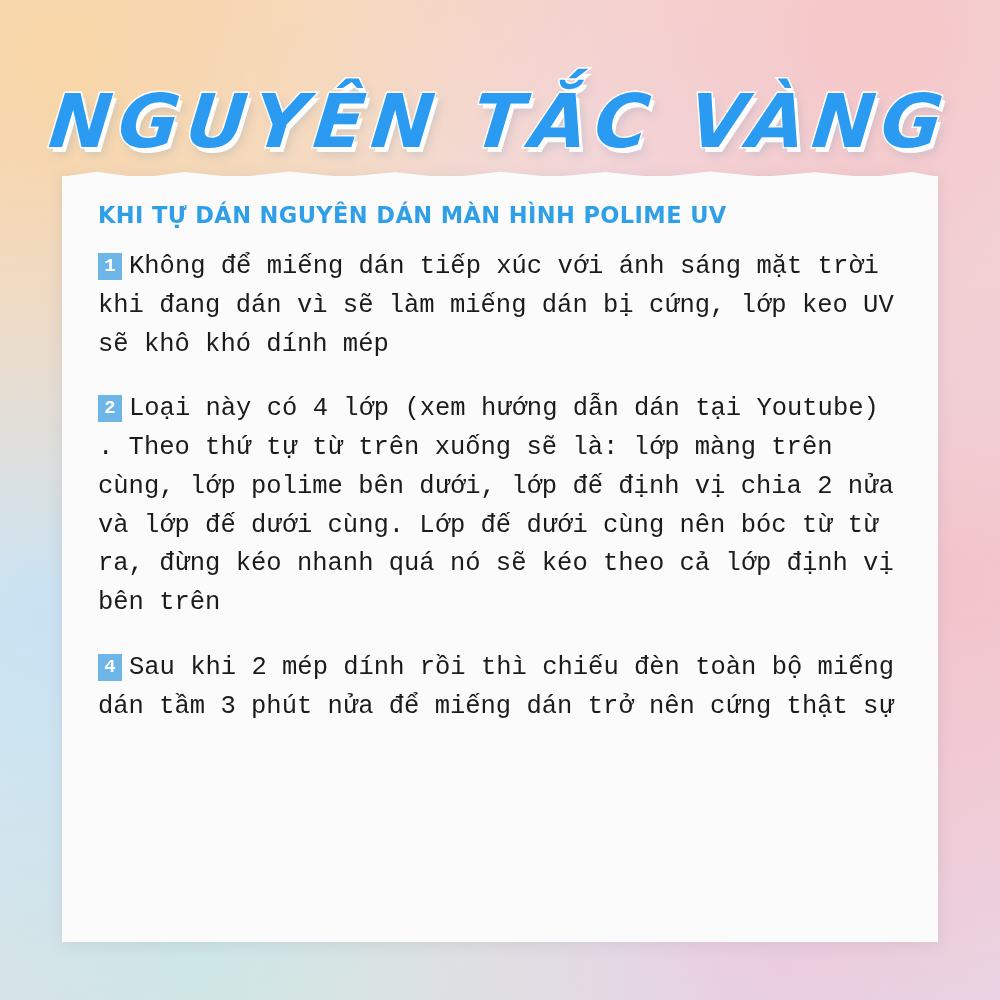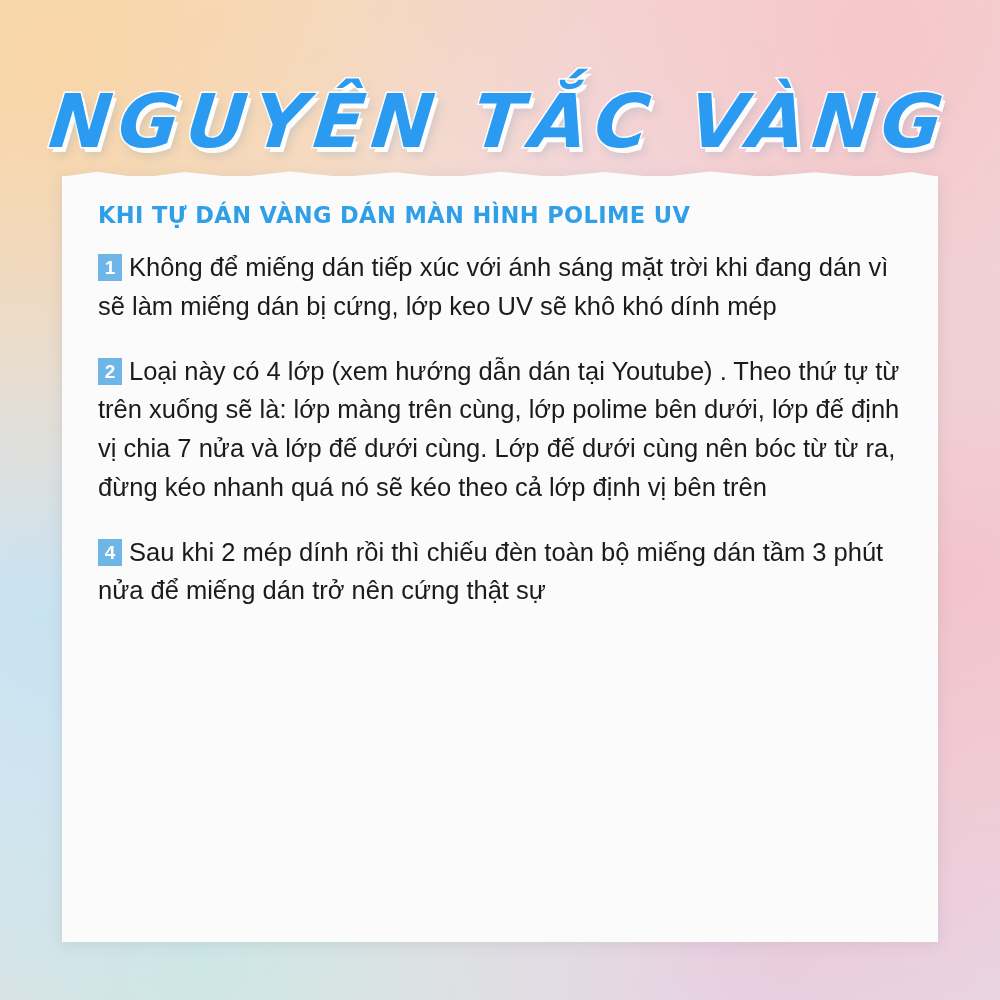--- a/index.html
+++ b/index.html
@@ -101,21 +101,21 @@
 
   .rules {
     position: absolute;
     left: 36px;
     top: 72px;
     width: 806px;
   }
 
   .rule {
     margin-bottom: 26px;
-    font-family: Liberation Sans, sans-serif;
+    font-family: Liberation Mono, monospace;
     font-size: 25.5px;
     line-height: 1.52;
     color: #1b1b1b;
     text-align: left;
   }
   .rule:last-child { margin-bottom: 12px; }
 
   .num {
     display: inline-block;
     vertical-align: 2px;
@@ -136,30 +136,30 @@
 <body>
 
 <div id="page">
 
 
   <div class="headline-wrap">
     <div class="headline">NGUYÊN TẮC VÀNG</div>
   </div>
 
   <div class="card">
-    <div class="subhead">KHI TỰ DÁN VÀNG DÁN MÀN HÌNH POLIME UV</div>
+    <div class="subhead">KHI TỰ DÁN NGUYÊN DÁN MÀN HÌNH POLIME UV</div>
 
     <div class="rules">
 
       <div class="rule">
         <span class="num">1</span><span>Không để miếng dán tiếp xúc với ánh sáng mặt trời khi đang dán vì sẽ làm miếng dán bị cứng, lớp keo UV sẽ khô khó dính mép</span>
       </div>
 
       <div class="rule">
-        <span class="num">2</span><span>Loại này có 4 lớp (xem hướng dẫn dán tại Youtube) . Theo thứ tự từ trên xuống sẽ là: lớp màng trên cùng, lớp polime bên dưới, lớp đế định vị chia 7 nửa và lớp đế dưới cùng. Lớp đế dưới cùng nên bóc từ từ ra, đừng kéo nhanh quá nó sẽ kéo theo cả lớp định vị bên trên</span>
+        <span class="num">2</span><span>Loại này có 4 lớp (xem hướng dẫn dán tại Youtube) . Theo thứ tự từ trên xuống sẽ là: lớp màng trên cùng, lớp polime bên dưới, lớp đế định vị chia 2 nửa và lớp đế dưới cùng. Lớp đế dưới cùng nên bóc từ từ ra, đừng kéo nhanh quá nó sẽ kéo theo cả lớp định vị bên trên</span>
       </div>
 
 
       <div class="rule">
         <span class="num">4</span><span>Sau khi 2 mép dính rồi thì chiếu đèn toàn bộ miếng dán tầm 3 phút nửa để miếng dán trở nên cứng thật sự</span>
       </div>
 
     </div>
   </div>
 

